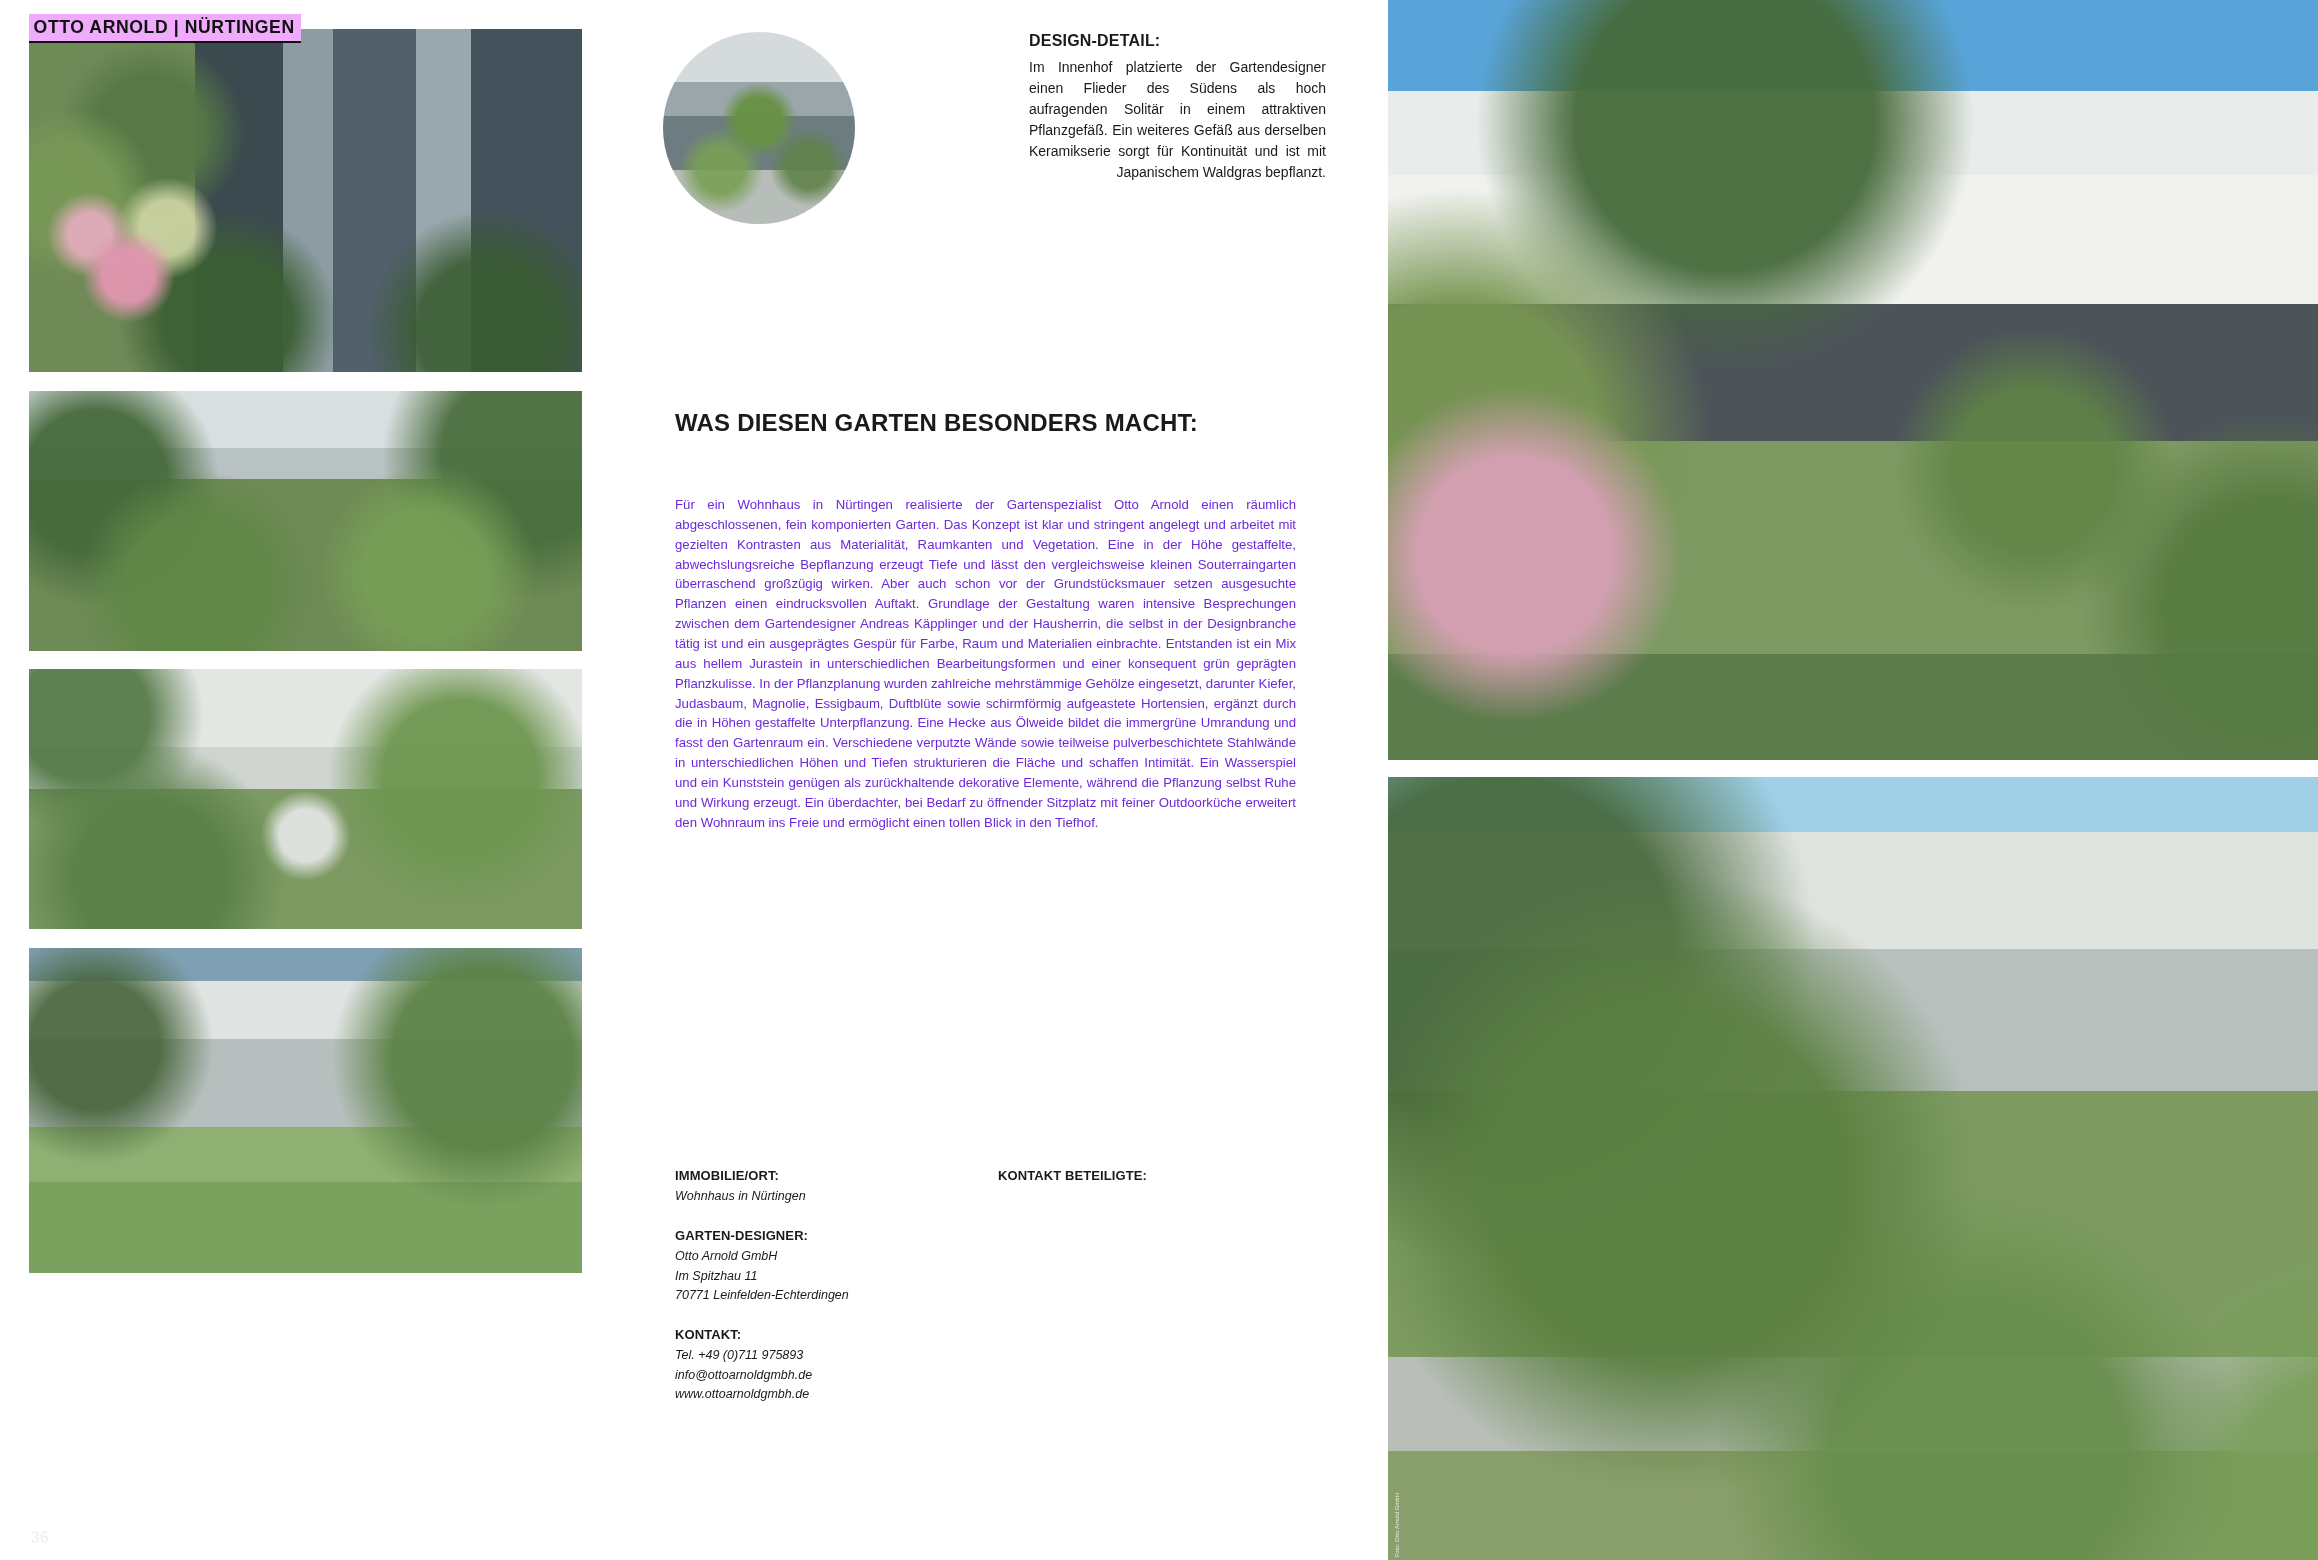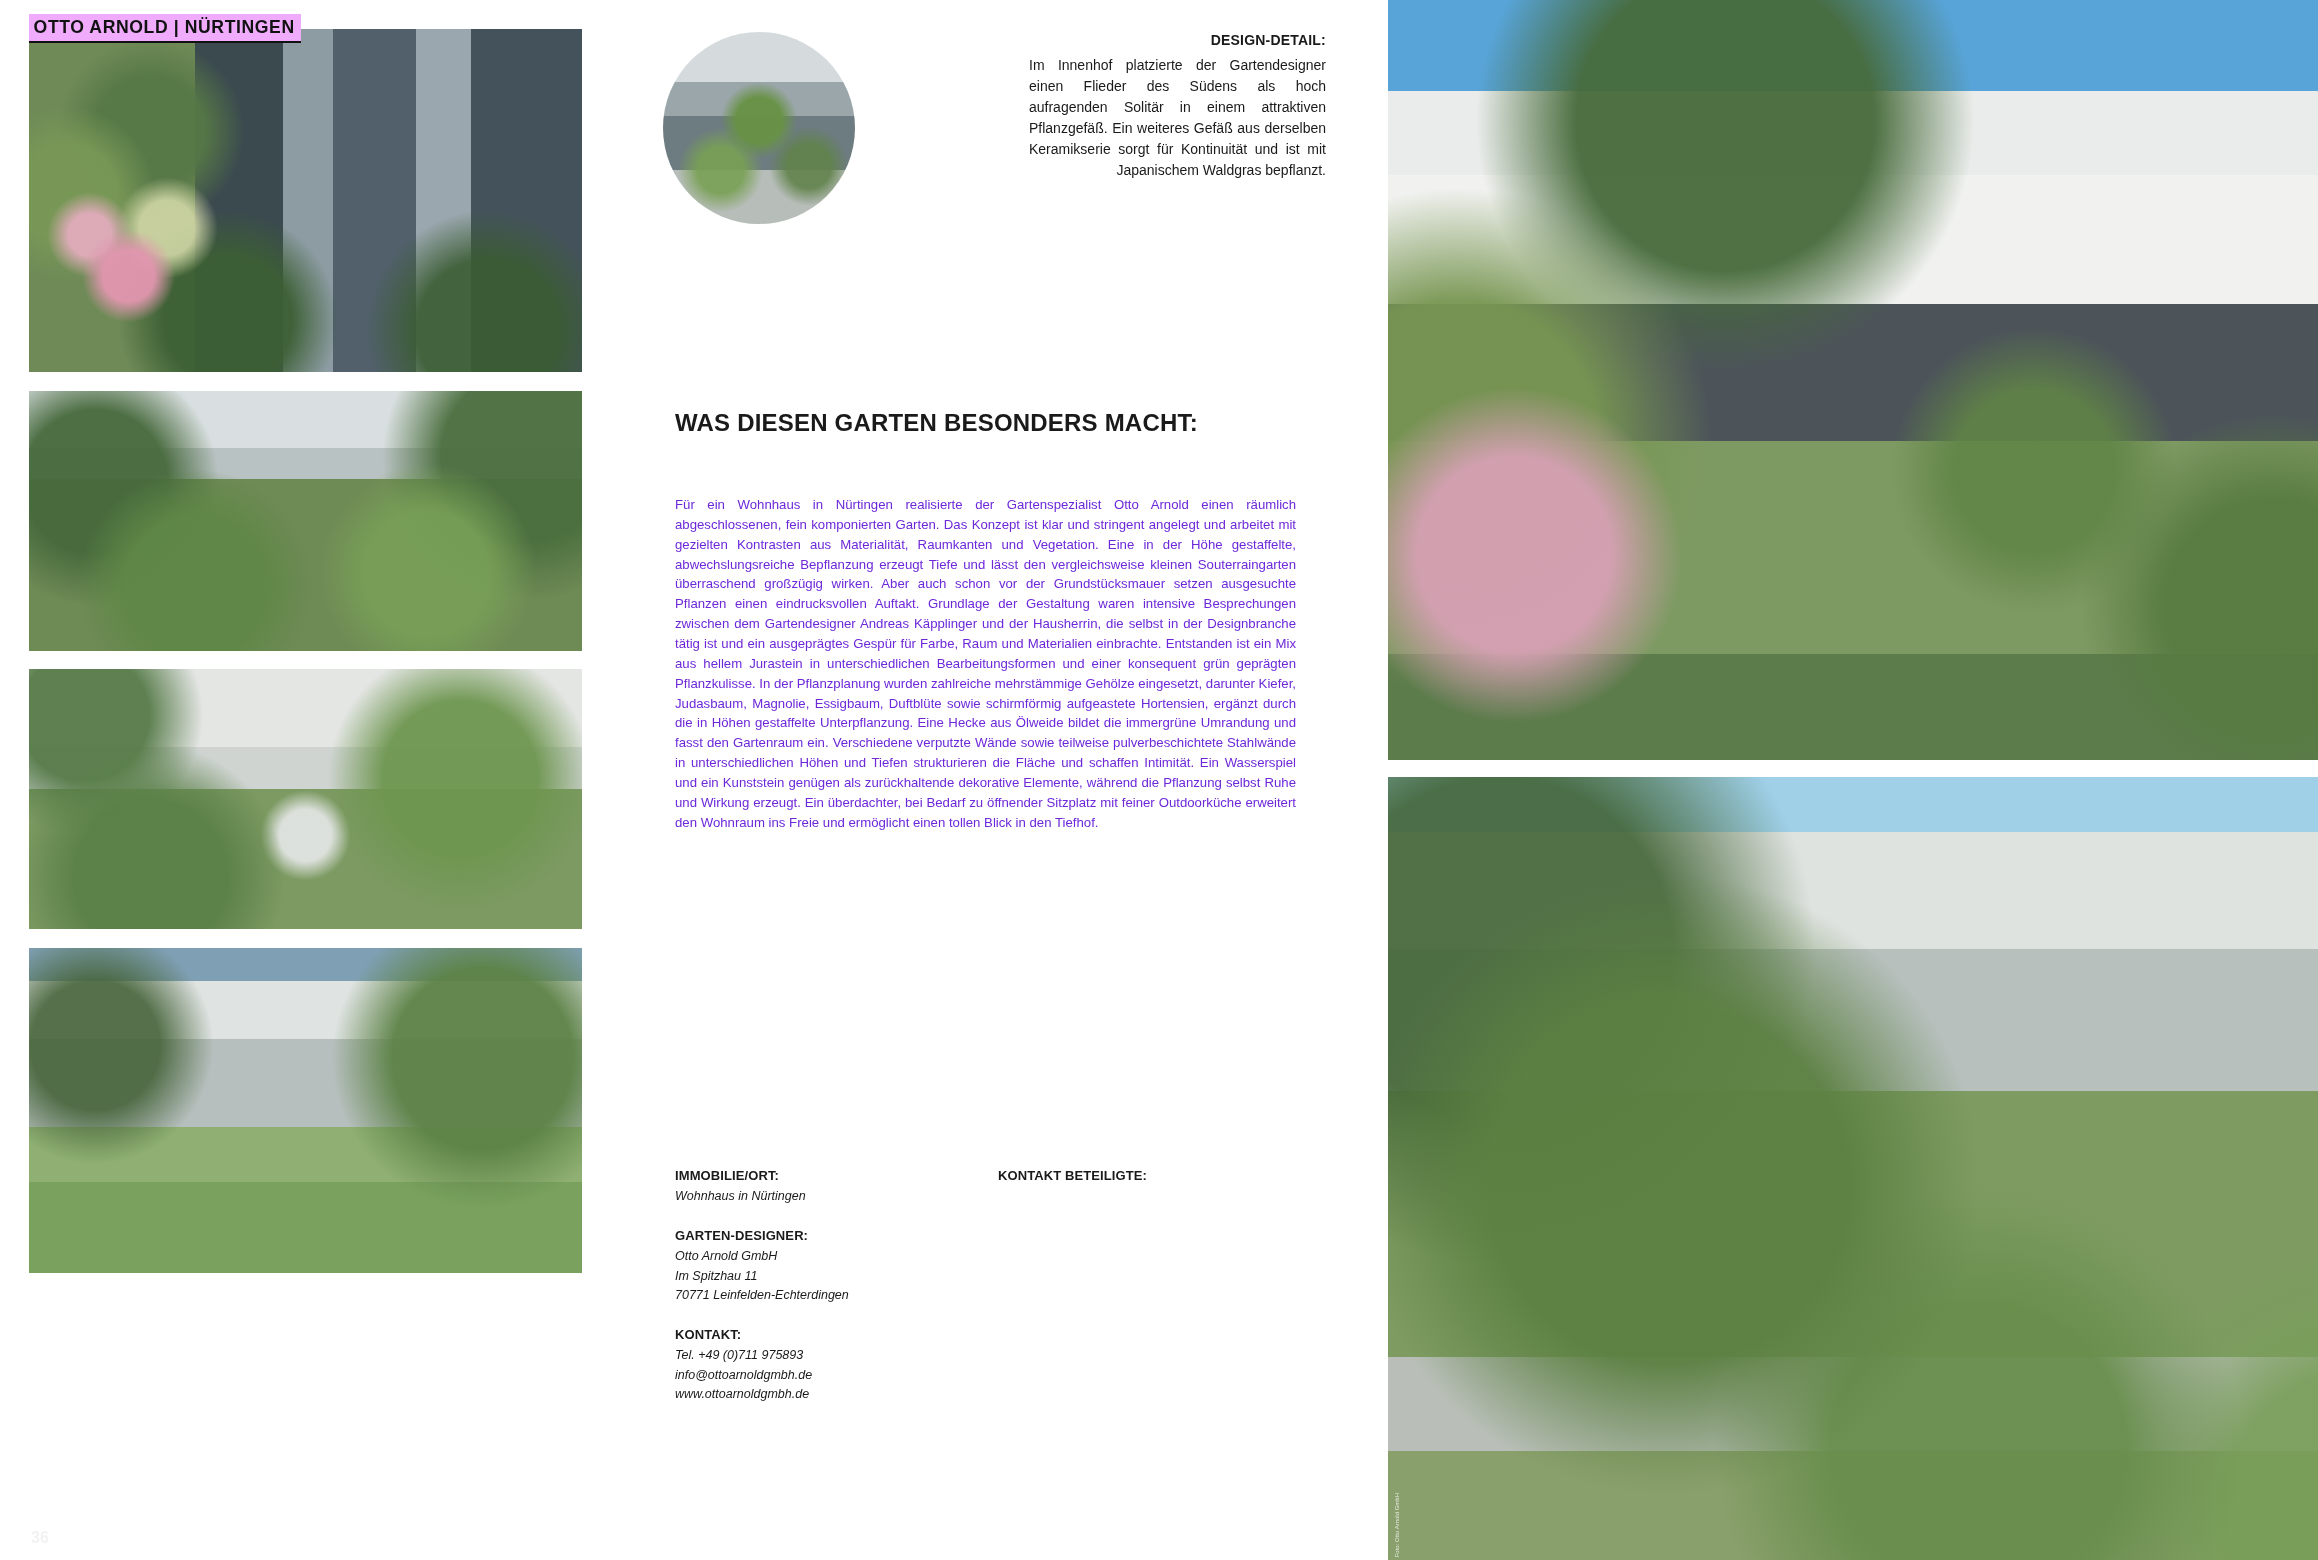--- a/index.html
+++ b/index.html
@@ -133,25 +133,24 @@
       radial-gradient(circle at 30% 72%, rgba(120,160,84,0.9) 0 12%, rgba(120,160,84,0) 22%),
       radial-gradient(circle at 76% 70%, rgba(96,130,74,0.9) 0 11%, rgba(96,130,74,0) 20%),
       linear-gradient(180deg, #d5dbdd 0 26%, #9aa6a9 26% 44%, #6d7c80 44% 72%, #b7bdb9 72% 100%);
   }
   .detail-text {
     width: 297px;
     margin-left: auto;
     text-align: justify;
   }
   .detail-title {
-    font-size: 14px;
+    font-size: 16px;
     font-weight: bold;
     letter-spacing: 0.2px;
     margin-bottom: 7.4px;
-    text-align: right;
   }
   .detail-body {
     font-size: 14px;
     line-height: 1.50;
     text-align: justify;
     text-align-last: right;
   }
 
   
   .headline {

